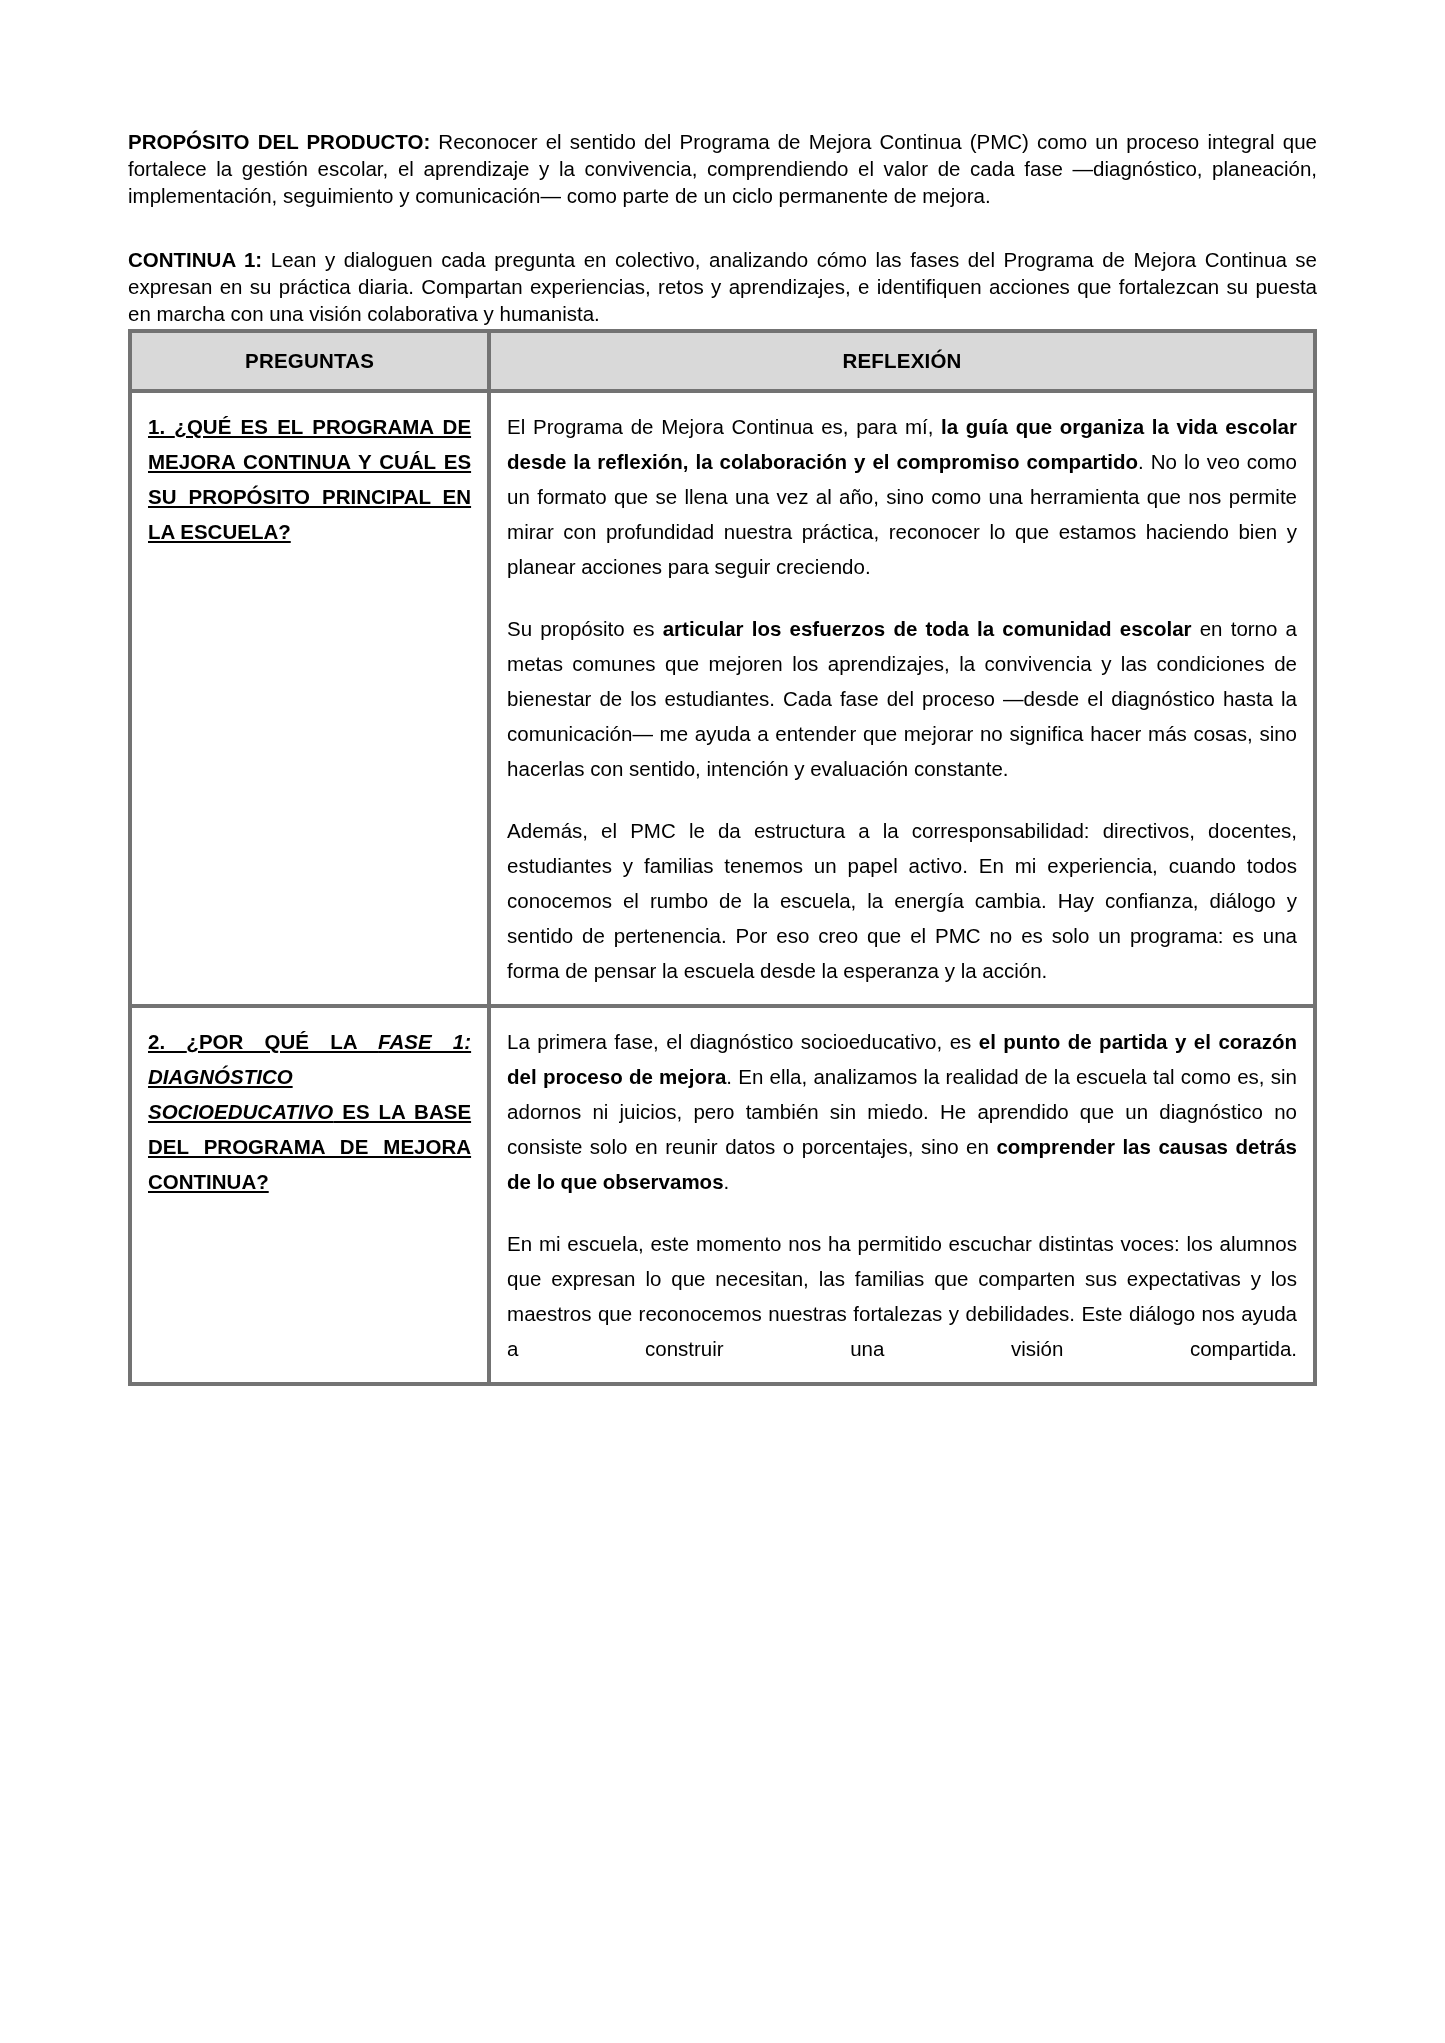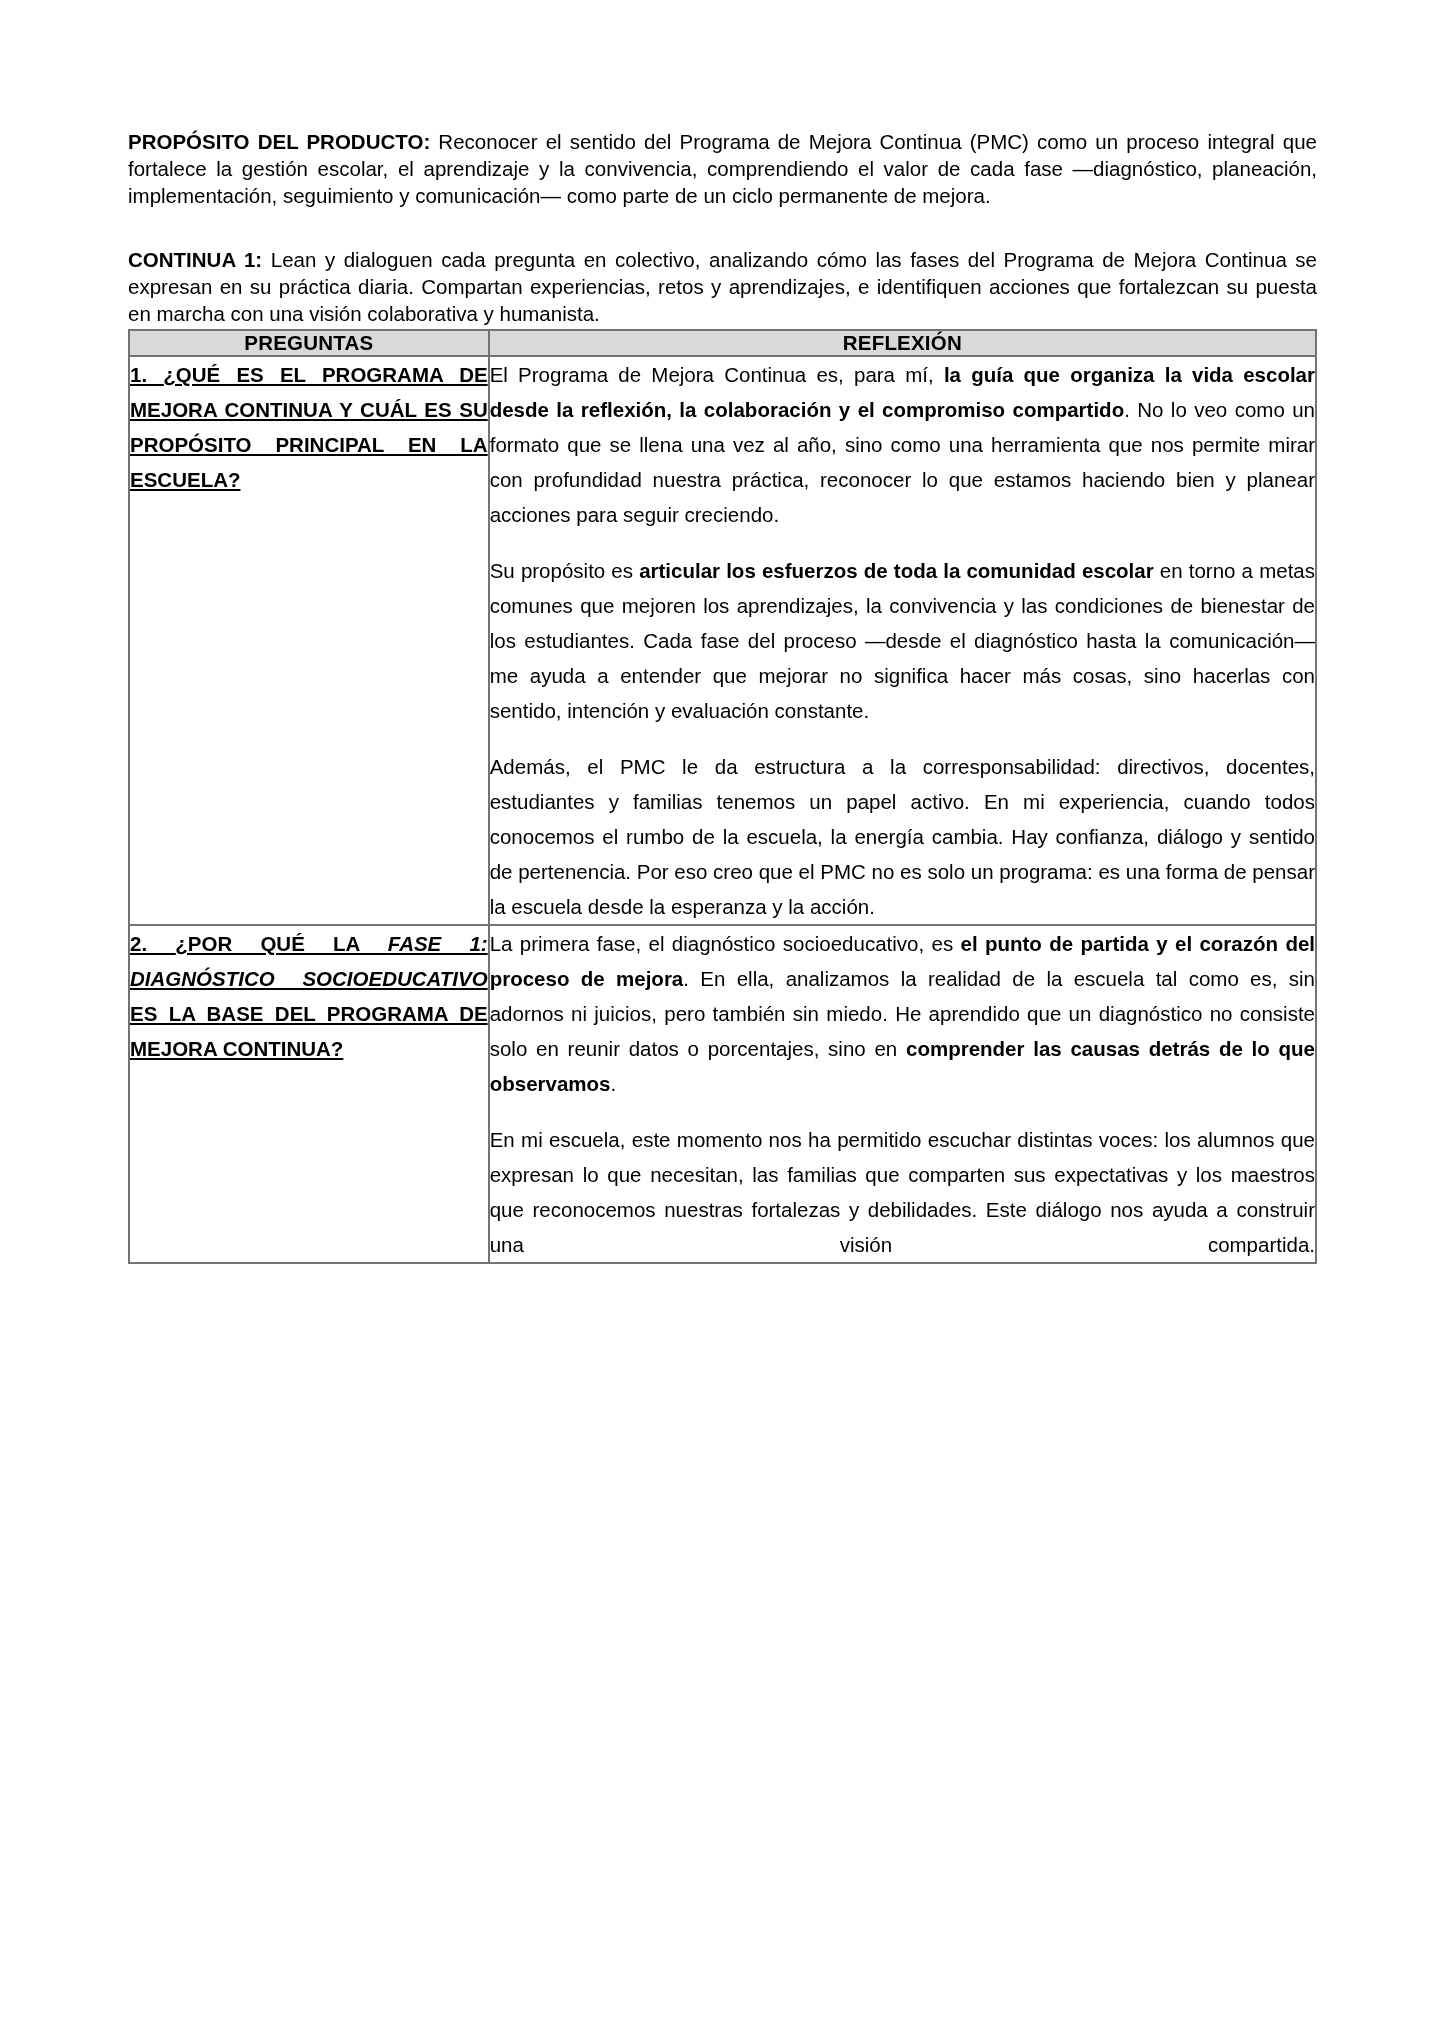--- a/index.html
+++ b/index.html
@@ -51,23 +51,23 @@
   }
 
   table.respuestas {
     border-collapse: collapse;
     width: 100%;
     table-layout: fixed;
     margin-top: 2px;
   }
 
   table.respuestas td, table.respuestas th {
-    border: 2px solid #737373;
+    border: 4px solid #737373;
     vertical-align: top;
-    padding: 0;
+    padding: 16px;
   }
 
   th.col-preguntas, th.col-reflexion {
     background: #d9d9d9;
     text-align: center;
     font-size: 20.5px;
     font-weight: bold;
     padding: 11px 6px 12px 6px;
     letter-spacing: 0.2px;
   }
@@ -98,21 +98,21 @@
   }
 
   .r-para {
     font-size: 20.5px;
     line-height: 35px;
     text-align: justify;
     text-justify: inter-word;
     margin: 0;
   }
   .r-para + .r-para {
-    margin-top: 21px;
+    margin-top: 27px;
   }
   .r-para b { font-weight: bold; }
 
   
   .force-justify-last {
     text-align-last: justify;
   }
 </style>
 </head>
 <body>

